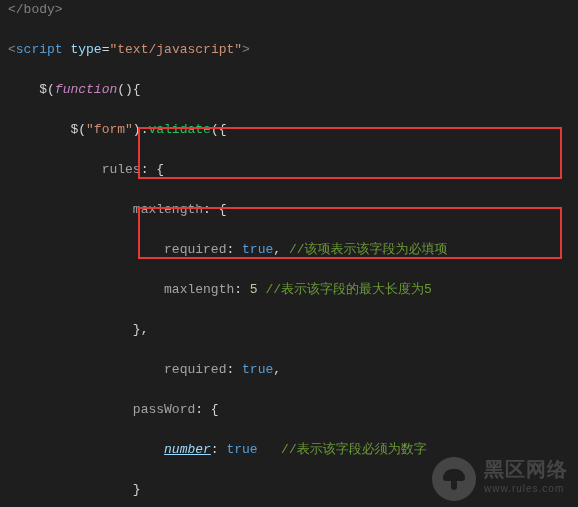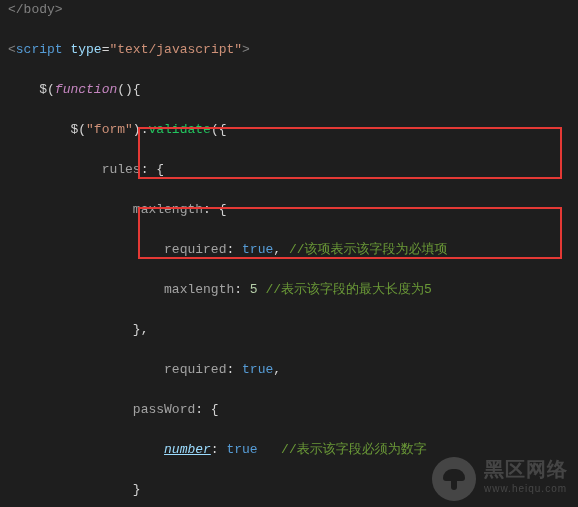--- a/index.html
+++ b/index.html
@@ -118,15 +118,15 @@
 
 <div class="watermark">
   <div class="circle">
     <div class="mush">
         <div class="cap"></div>
         <div class="stem"></div>
       </div>
   </div>
   <div class="txt">
     <div class="big">黑区网络</div>
-    <div class="small">www.heiqu.com</div>
+    <div class="small">www.rules.com</div>
   </div>
 </div>
 
 </body></html>

